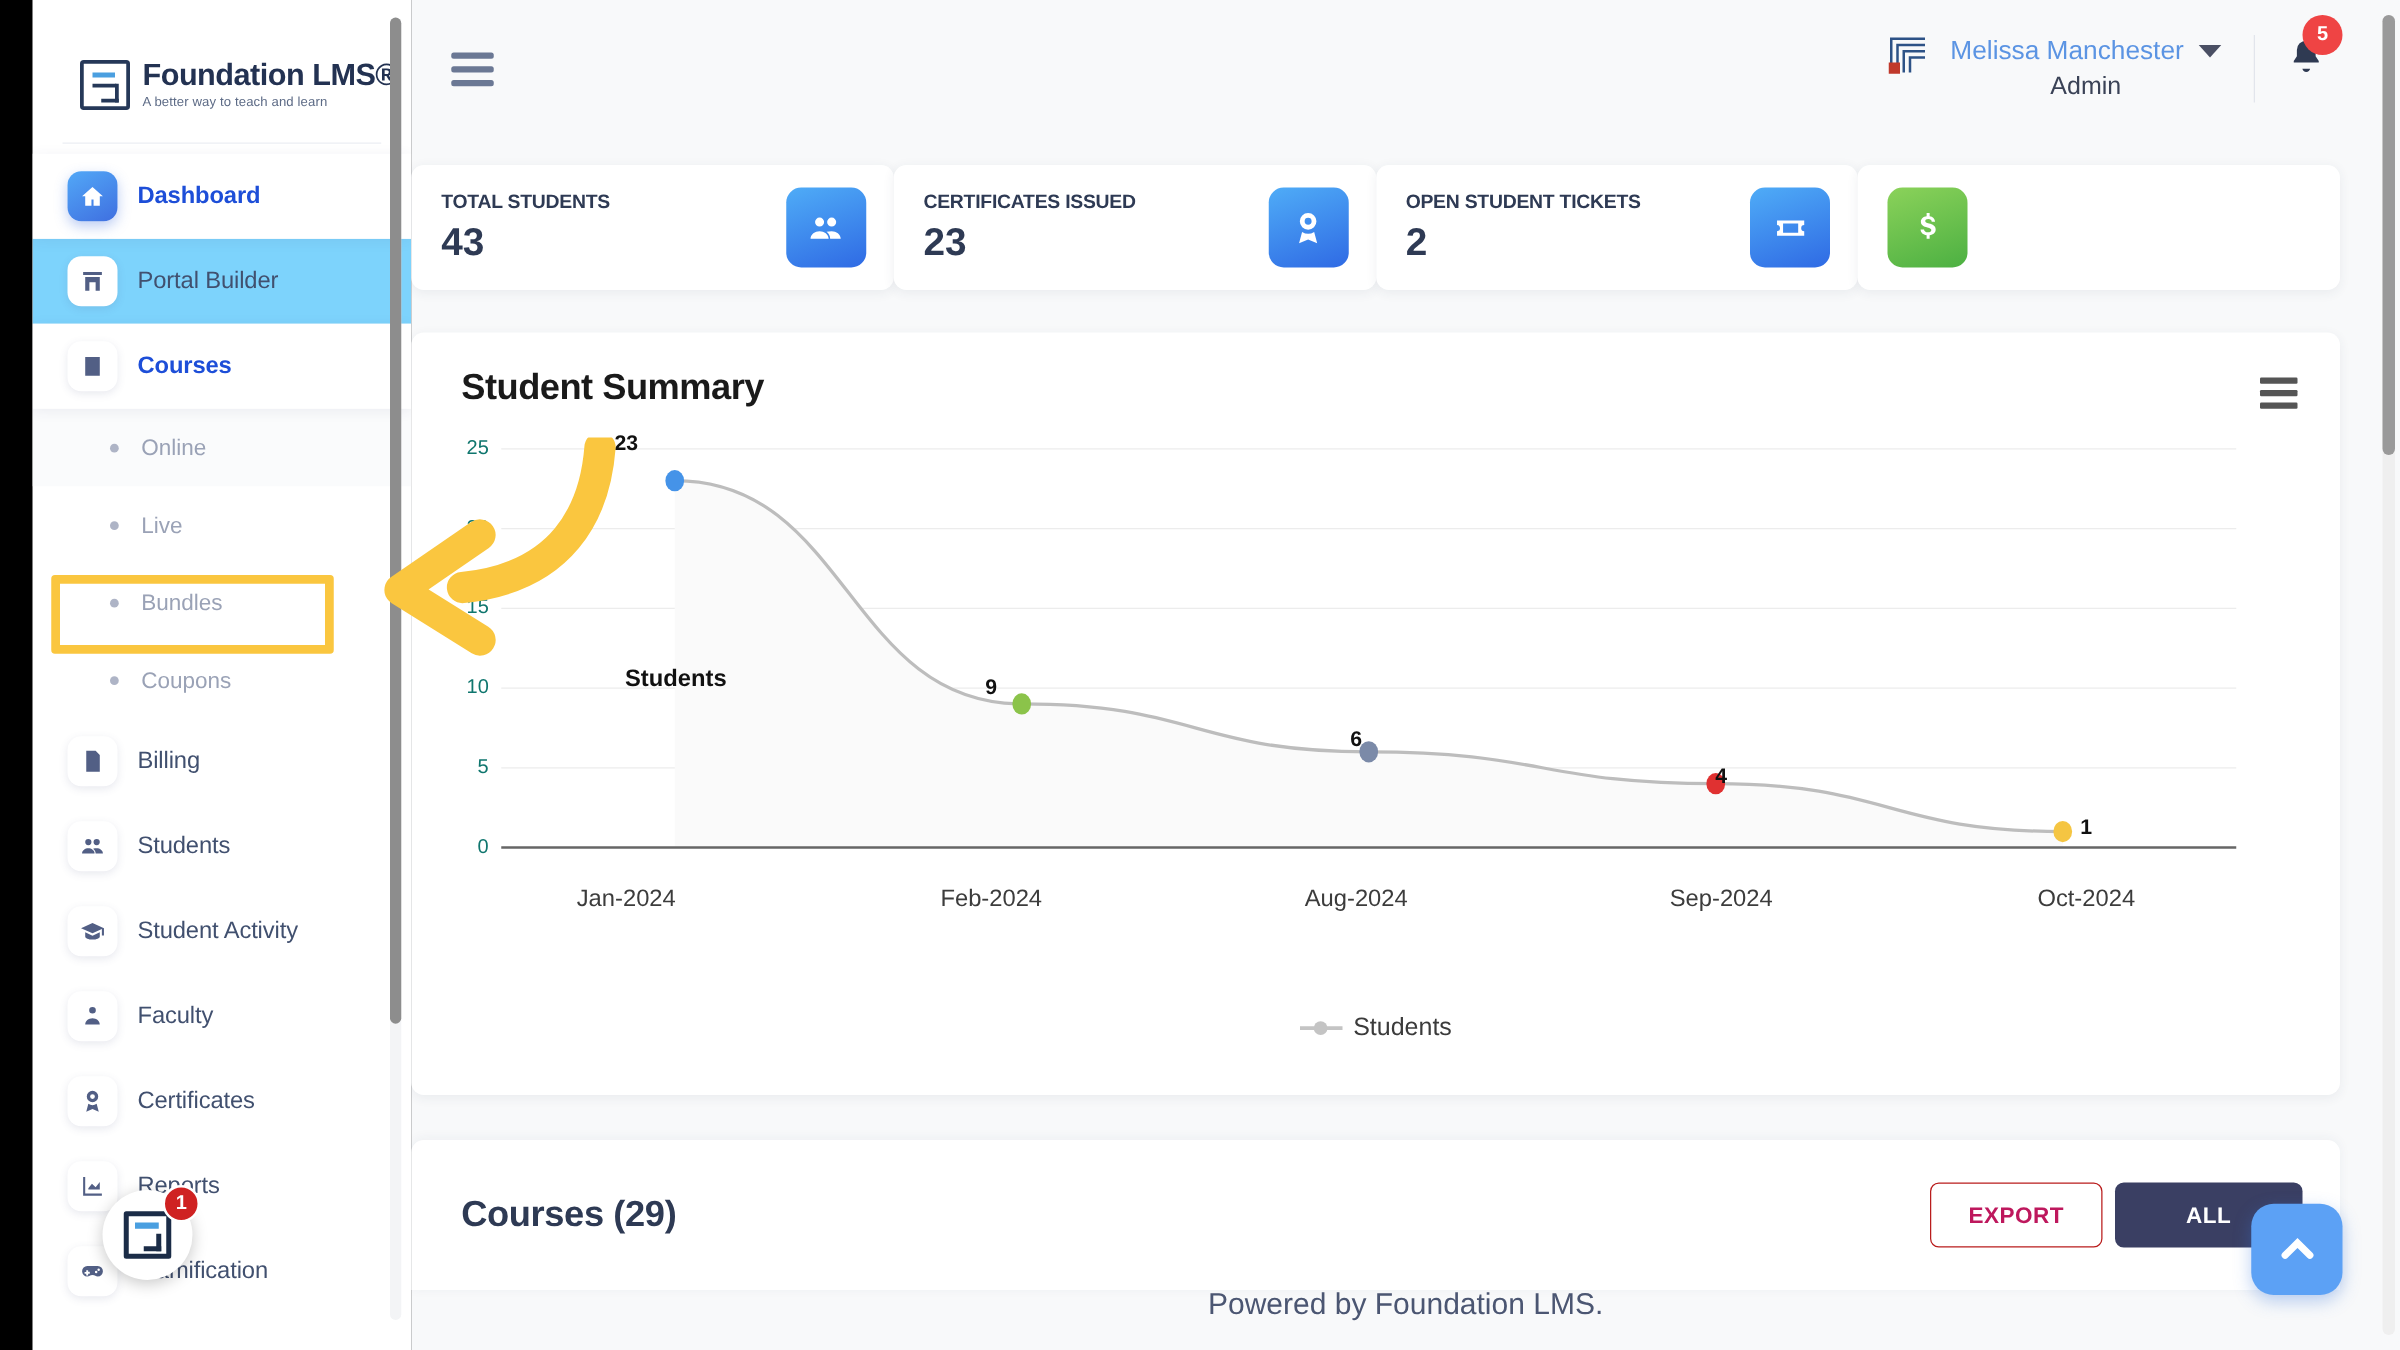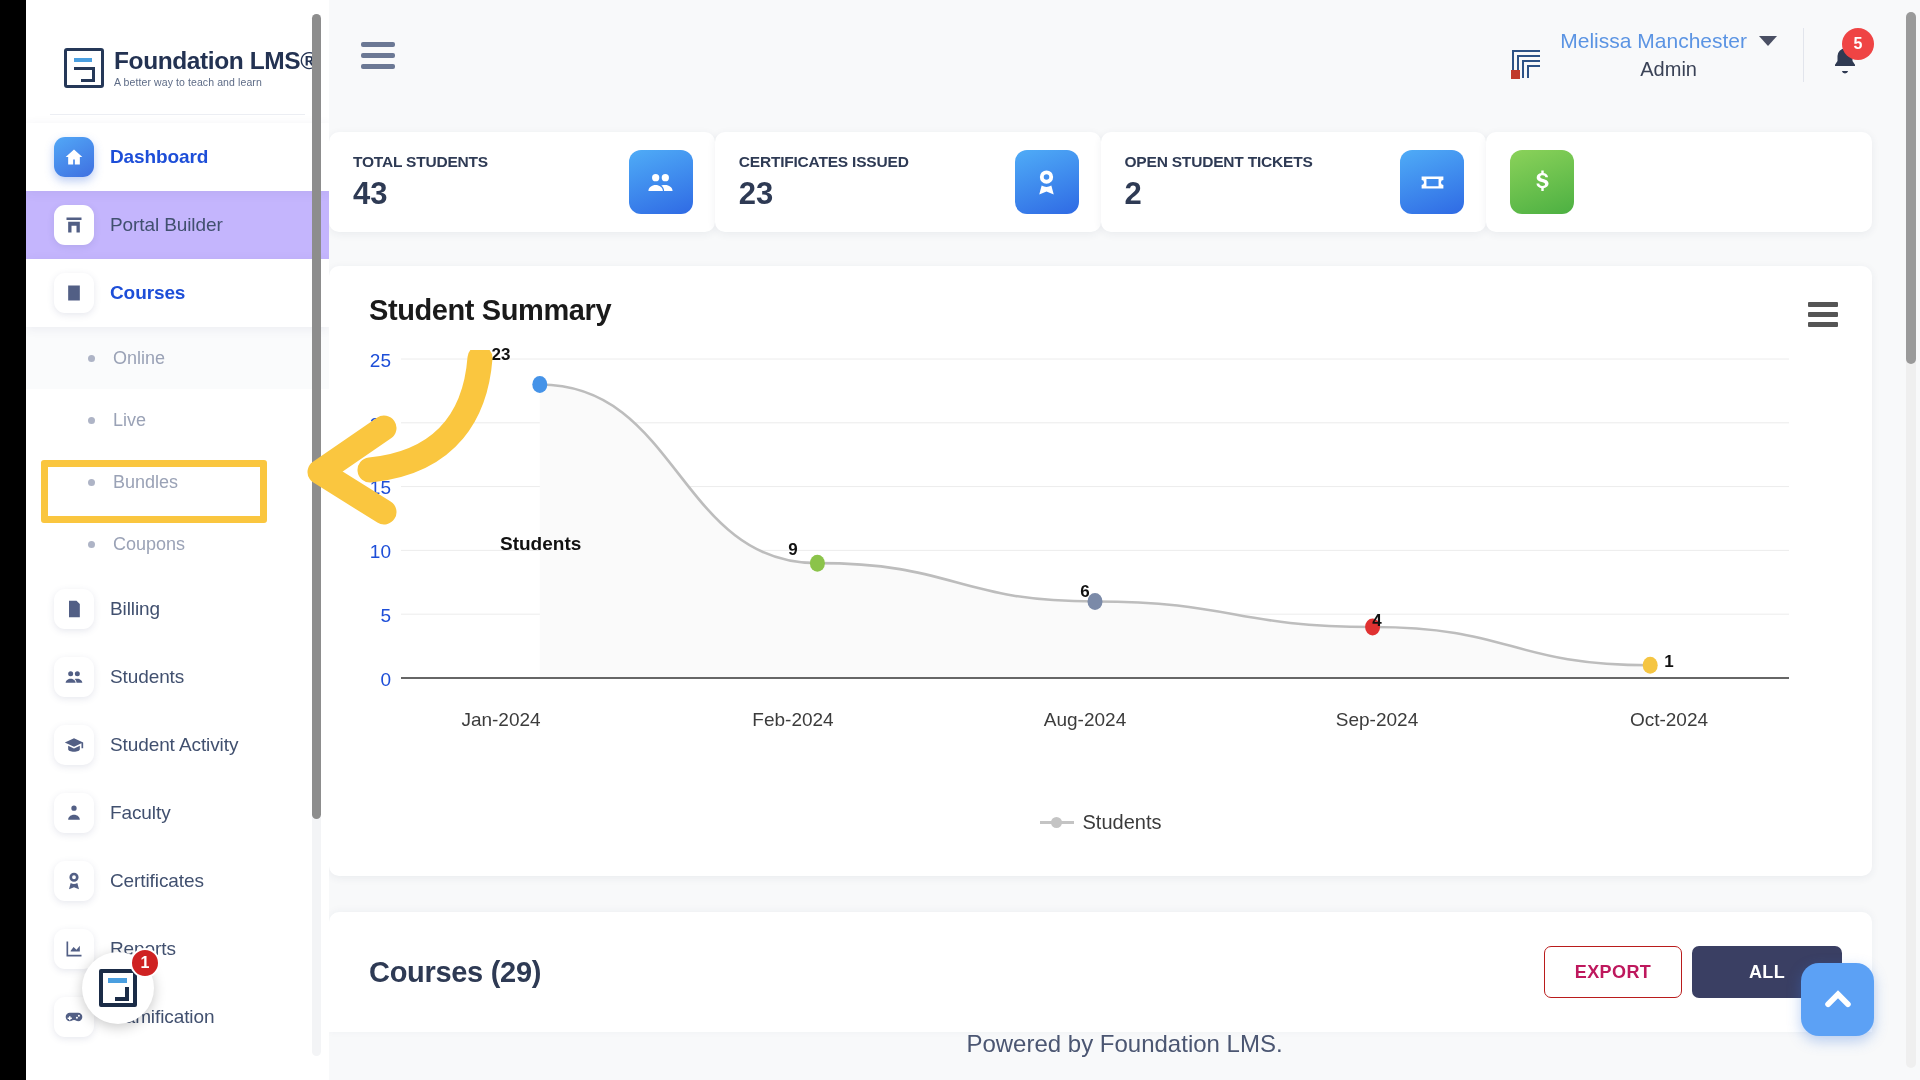--- a/index.html
+++ b/index.html
@@ -68,21 +68,21 @@
     height: 68px;
     padding-left: 28px;
     cursor: pointer;
     position: relative;
   }
   .nav-item.active {
     background: #ffffff;
     box-shadow: 0 2px 10px rgba(60,70,110,0.08);
     z-index: 2;
   }
-  .nav-item.tinted { background: #c4b5fd; }
+  .nav-item.tinted { background: #7dd3fc; }
   .nav-icon {
     width: 40px; height: 40px; flex: none;
     border-radius: 11px;
     background: #ffffff;
     box-shadow: 0 2px 7px rgba(70,80,120,0.13);
     display: flex; align-items: center; justify-content: center;
     color: #525f85;
   }
   .nav-icon.grad {
     background: linear-gradient(150deg, #52a8f7 0%, #3f6fe0 100%);
@@ -185,21 +185,21 @@
     display: flex; align-items: center;
     padding: 0 60px 0 32px;
   }
   #hamburger { cursor: pointer; display: flex; flex-direction: column; gap: 6px; }
   #hamburger span {
     display: block; width: 34px; height: 5px;
     background: #6b7894; border-radius: 2px;
   }
   .top-right {
     margin-left: auto;
-    display: flex; align-items: flex-end; gap: 0;
+    display: flex; align-items: flex-start; gap: 0;
   }
   #corner-logo {
     width: 34px; height: 34px; position: relative; margin-right: 18px;
   }
   .user-block {
     text-align: center; line-height: 1.25; cursor: pointer;
     display: flex; flex-direction: column; align-items: center;
   }
   .user-row { display: flex; align-items: center; gap: 12px; }
   .user-name {
@@ -279,21 +279,21 @@
     display: flex; flex-direction: column; gap: 5px;
   }
   #chart-menu span {
     display: block; width: 30px; height: 5px;
     background: #555; border-radius: 1px;
   }
   #plot { position: relative; margin-top: 14px; height: 420px; }
   #plot svg { display: block; }
   .ytick {
     position: absolute;
-    font-size: 19px; color: #1d4ed8;
+    font-size: 16px; color: #0f766e;
     text-align: right; width: 42px;
   }
   .xtick {
     position: absolute;
     font-size: 19px; color: #3c3c3c;
     text-align: center; width: 180px;
   }
   .dot-label {
     position: absolute;
     font-size: 17px; font-weight: 700; color: #111;

